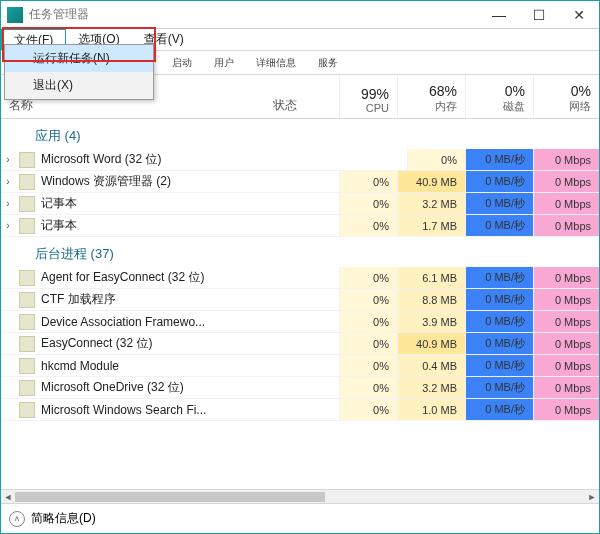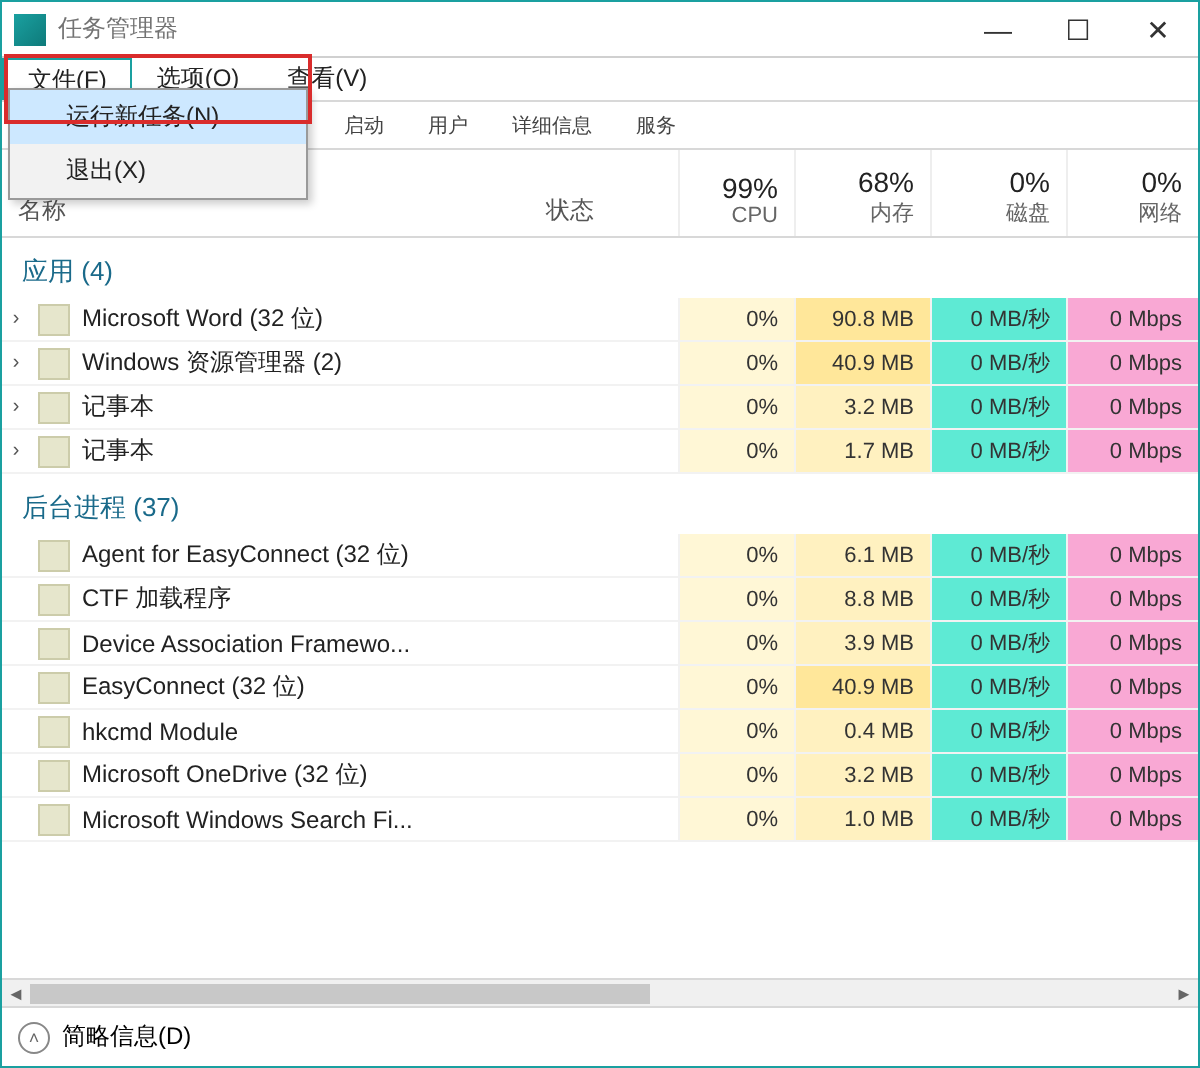--- a/index.html
+++ b/index.html
@@ -23,30 +23,30 @@
   .hcell { display: flex; flex-direction: column; justify-content: flex-end; padding: 4px 8px 4px 4px; font-size: 11px; color: #555; border-left: 1px solid #eee; }
   .hcell .pct { text-align: right; font-size: 14px; color: #222; }
   .hcell .lbl { text-align: right; color: #666; }
   .hname { flex: 1; display: flex; align-items: flex-end; padding: 4px 8px 4px 8px; font-size: 12px; color: #555; }
   .hstate { width: 70px; display: flex; align-items: flex-end; padding: 4px; color: #555; font-size: 12px; }
   .col-cpu { width: 58px; }
   .col-mem { width: 68px; }
   .col-disk { width: 68px; }
   .col-net { width: 66px; }
   .body { flex: 1; overflow: hidden; background: #fff; }
-  .group { padding: 8px 8px 4px 10px; font-size: 13px; color: #1a6a8a; }
+  .group { padding: 8px 8px 4px 10px; font-size: 13px; color: #1a6a8a; margin-left: 24px; }
   .row { display: flex; height: 22px; align-items: center; border-bottom: 1px solid #f2f2f2; }
   .row .chev { width: 14px; text-align: center; color: #555; font-size: 10px; }
   .row .picon { width: 16px; height: 16px; margin: 0 4px; background: #e6e6cc; border: 1px solid #ccccaa; }
   .row .pname { flex: 1; font-size: 12px; color: #222; padding-left: 2px; white-space: nowrap; overflow: hidden; text-overflow: ellipsis; }
   .row .pstate { width: 70px; }
   .cell { font-size: 11px; color: #333; text-align: right; padding-right: 8px; border-left: 1px solid #f2f2f2; height: 100%; display: flex; align-items: center; justify-content: flex-end; }
   .cell.cpu { width: 58px; background: #fff7d6; }
   .cell.mem { width: 68px; background: #fff1c0; }
-  .cell.disk { width: 68px; background: #5eead4; }
+  .cell.disk { width: 68px; background: #3b82f6; }
   .cell.net { width: 66px; background: #f9a8d4; }
   .cell.mem.high { background: #ffe79a; }
   .footer { height: 30px; border-top: 1px solid #d8d8d8; display: flex; align-items: center; padding: 0 8px; }
   .footer .circ { width: 16px; height: 16px; border: 1px solid #888; border-radius: 50%; display: flex; align-items: center; justify-content: center; font-size: 9px; color: #666; margin-right: 6px; }
   .scroll-h { height: 14px; background: #f0f0f0; border-top: 1px solid #d8d8d8; position: relative; }
   .scroll-h .thumb { position: absolute; left: 14px; top: 2px; height: 10px; width: 310px; background: #c8c8c8; }
   .scroll-h .arrow { position: absolute; top: 0; width: 14px; height: 14px; display:flex;align-items:center;justify-content:center;color:#666;font-size:9px; }
 </style>
 </head>
 <body>
@@ -99,21 +99,20 @@
 
   <div class="body">
     <div class="group">应用 (4)</div>
     <div id="apps-rows">
         <div class="row">
           <div class="chev">›</div>
           <div class="picon"></div>
           <div class="pname">Microsoft Word (32 位)</div>
           <div class="pstate"></div>
           <div class="cell cpu">0%</div>
-          <div class="cell mem high">90.8 MB</div>
           <div class="cell disk">0 MB/秒</div>
           <div class="cell net">0 Mbps</div>
         </div>
         <div class="row">
           <div class="chev">›</div>
           <div class="picon"></div>
           <div class="pname">Windows 资源管理器 (2)</div>
           <div class="pstate"></div>
           <div class="cell cpu">0%</div>
           <div class="cell mem high">40.9 MB</div>

